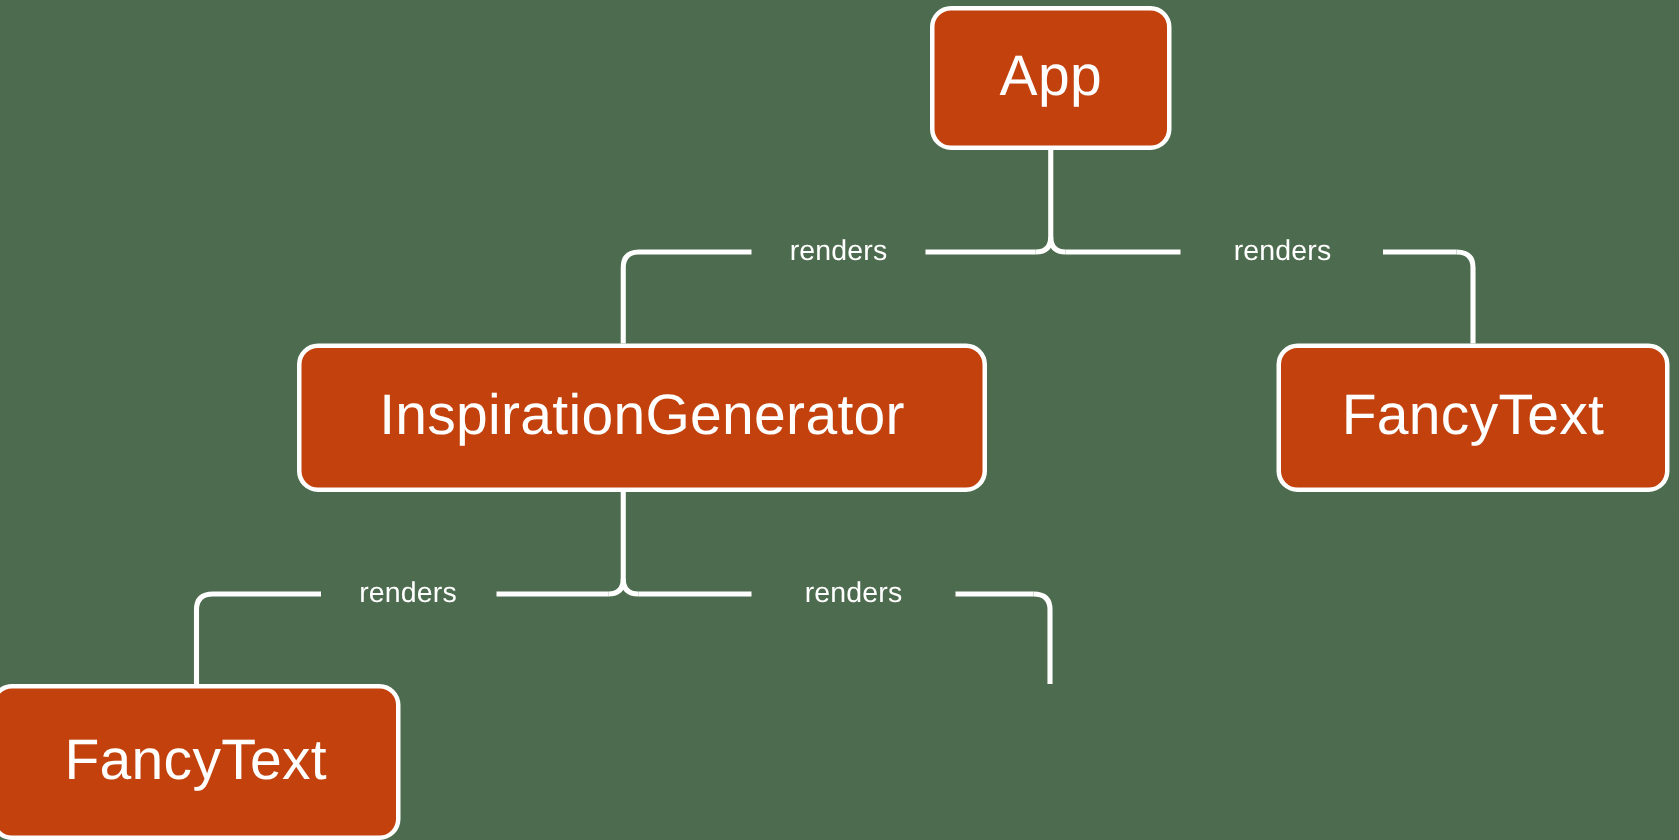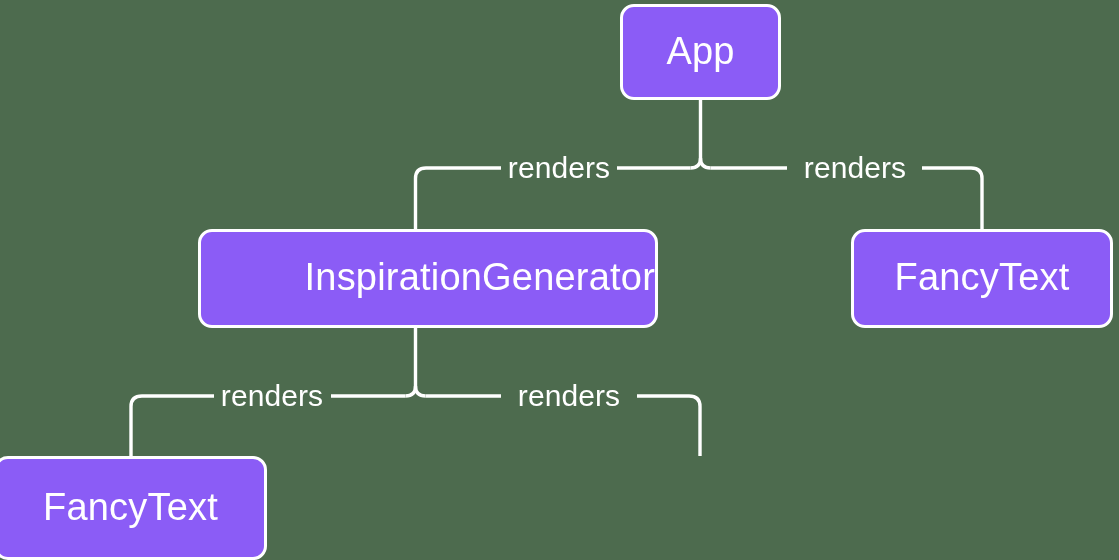--- a/index.html
+++ b/index.html
@@ -18,40 +18,40 @@
   .edge-layer {
     position: absolute;
     left: 0;
     top: 0;
     width: 1119px;
     height: 560px;
   }
   .node {
     position: absolute;
     box-sizing: border-box;
-    background: #8b5cf6;
+    background: #c2410c;
     border: 3px solid #ffffff;
     border-radius: 14px;
     display: flex;
     align-items: center;
     justify-content: center;
     color: #ffffff;
     font-size: 38px;
     font-weight: 400;
     letter-spacing: 0.2px;
     white-space: nowrap;
   }
   .node-label {
     line-height: 1;
     padding-bottom: 3px;
   }
   .edge-label {
     position: absolute;
     color: #ffffff;
-    font-size: 30px;
+    font-size: 19px;
     font-weight: 500;
     line-height: 1;
     white-space: nowrap;
     transform: translate(-50%, -50%);
     letter-spacing: 0.1px;
   }
 </style>
 </head>
 <body>
 
@@ -85,21 +85,21 @@
       <path d="M637,396 L689,396"></path>
 
       <path d="M689,396 Q700,396 700,406.5 L700,456"></path>
     </g>
   </svg>
 
   <div class="node" style="left:620px; top:4px; width:161px; height:96px;">
     <span class="node-label">App</span>
   </div>
 
-  <div class="node" style="left:198px; top:229px; width:460px; height:99px;justify-content:flex-end;">
+  <div class="node" style="left:198px; top:229px; width:460px; height:99px;">
     <span class="node-label">InspirationGenerator</span>
   </div>
 
   <div class="node" style="left:851px; top:229px; width:262px; height:99px;">
     <span class="node-label">FancyText</span>
   </div>
 
   <div class="node" style="left:-6px; top:456px; width:273px; height:104px;">
     <span class="node-label">FancyText</span>
   </div>

